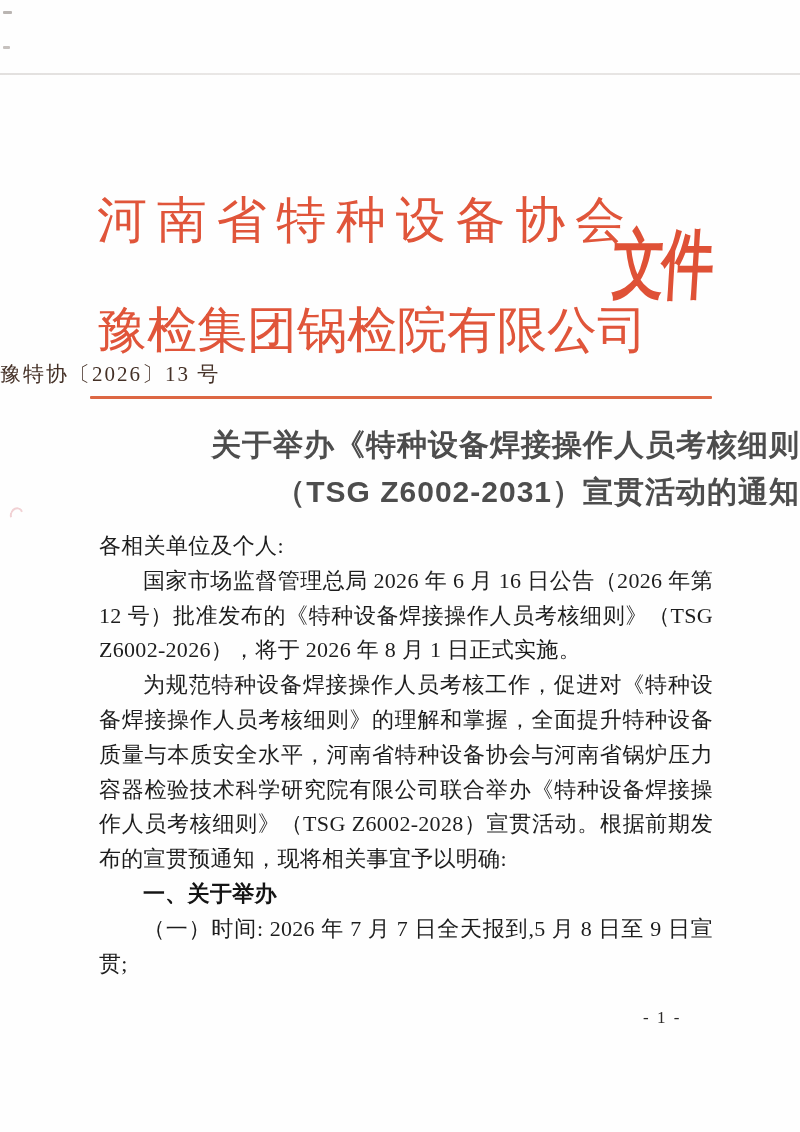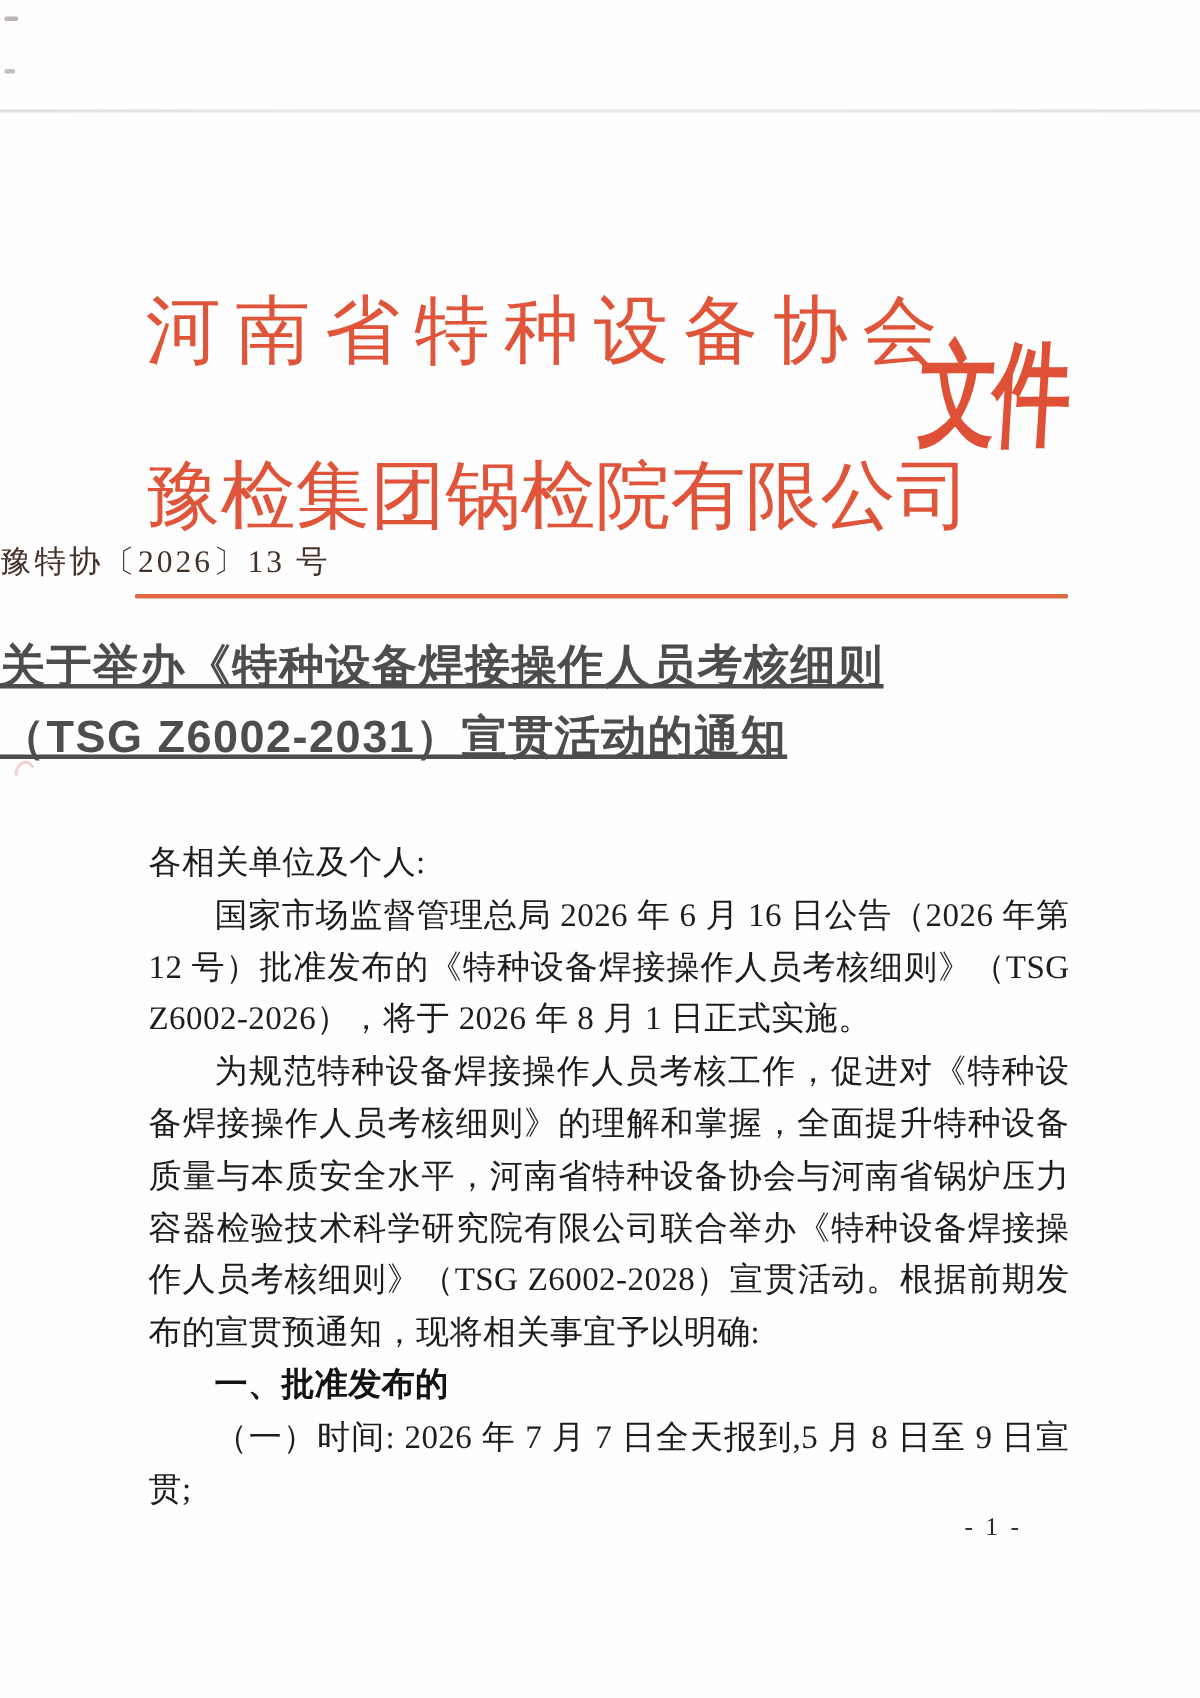--- a/index.html
+++ b/index.html
@@ -67,32 +67,31 @@
   }
 
   .red-rule {
     position: absolute; top: 396px; left: 90px; width: 622px; height: 3px;
     background: #dd6743; border-radius: 1px;
   }
 
   
   .doc-title {
     position: absolute; top: 421px; left: 0; right: 0;
-    text-align: left;
+    text-align: right;
     font-family: "Liberation Sans", sans-serif;
     font-weight: bold;
     font-size: 30px; line-height: 47px;
     color: #4d4d4d;
     letter-spacing: 1px;
-    text-decoration: underline;
   }
 
   
   .doc-body {
-    position: absolute; top: 558px; left: 99px; width: 614px;
+    position: absolute; top: 529px; left: 99px; width: 614px;
     font-family: "Liberation Serif", serif;
     font-size: 22px; line-height: 34.8px;
     color: #1d1d1d;
     text-align: justify;
     letter-spacing: 0.3px;
   }
   .doc-body p { margin: 0; }
   .indent { text-indent: 2em; }
   .sec-heading {
     font-family: "Liberation Sans", sans-serif;
@@ -129,19 +128,19 @@
 
   <div class="doc-title">
     <div>关于举办《特种设备焊接操作人员考核细则</div>
     <div>（TSG Z6002-2031）宣贯活动的通知</div>
   </div>
 
   <div class="doc-body">
     <p>各相关单位及个人:</p>
     <p class="indent">国家市场监督管理总局 2026 年 6 月 16 日公告（2026 年第 12 号）批准发布的《特种设备焊接操作人员考核细则》（TSG Z6002-2026），将于 2026 年 8 月 1 日正式实施。</p>
     <p class="indent">为规范特种设备焊接操作人员考核工作，促进对《特种设备焊接操作人员考核细则》的理解和掌握，全面提升特种设备质量与本质安全水平，河南省特种设备协会与河南省锅炉压力容器检验技术科学研究院有限公司联合举办《特种设备焊接操作人员考核细则》（TSG Z6002-2028）宣贯活动。根据前期发布的宣贯预通知，现将相关事宜予以明确:</p>
-    <p class="sec-heading">一、批准发布的</p>
+    <p class="sec-heading">一、关于举办</p>
     <p class="indent">（一）时间: 2026 年 7 月 7 日全天报到,5 月 8 日至 9 日宣贯;</p>
   </div>
 
   <div class="page-number">- 1 -</div>
 
 </div>
 
 </body></html>

